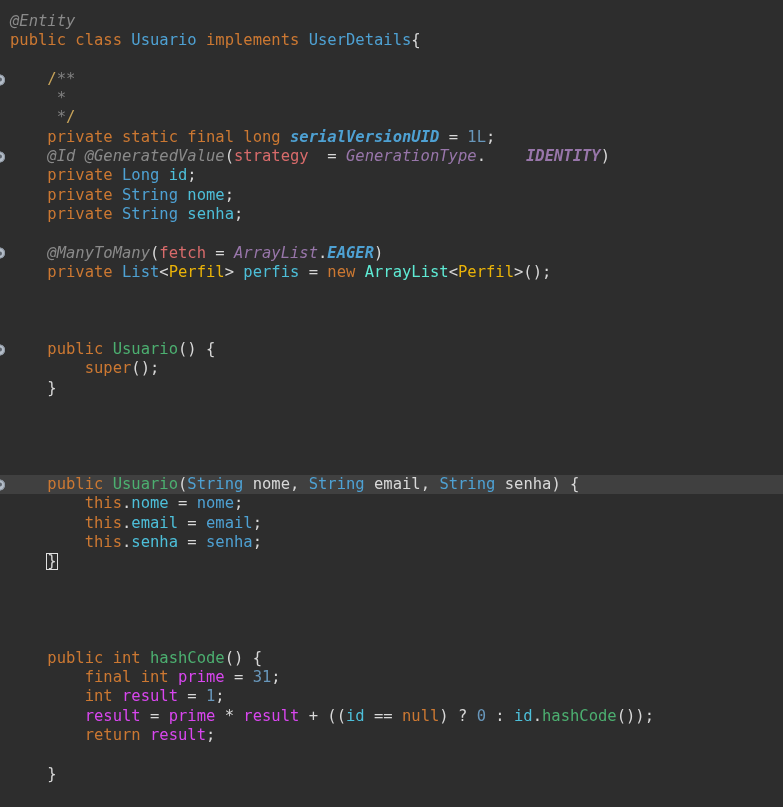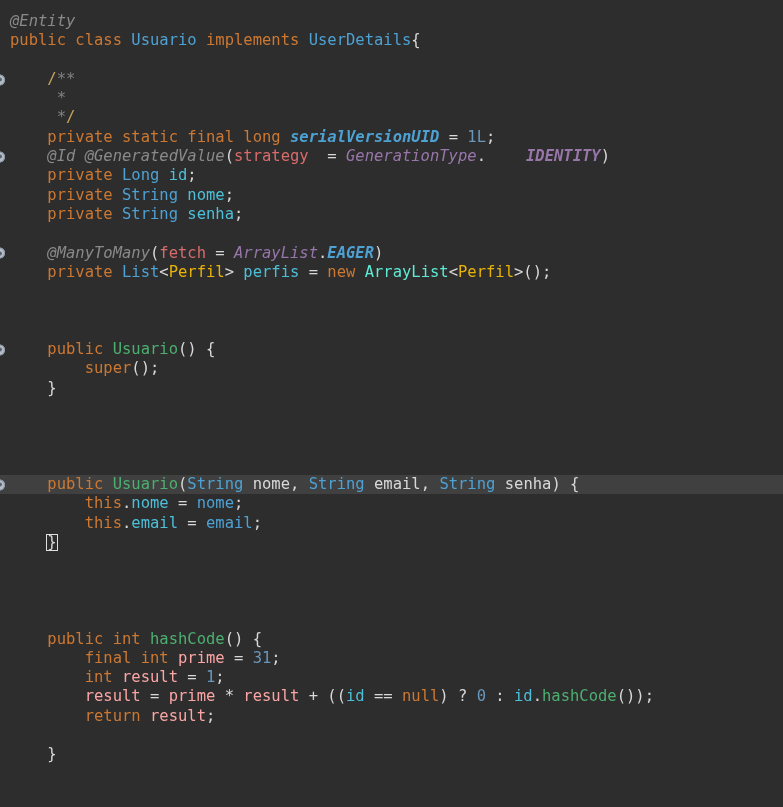--- a/index.html
+++ b/index.html
@@ -74,21 +74,21 @@
   .type      { color: #4ea1d3; }
   .field     { color: #4dbfd9; }
   .anno      { color: #8a8a8a; font-style: italic; }
   .annoattr  { color: #d96b6b; }
   .enumtype  { color: #9876aa; font-style: italic; }
   .enumconst { color: #9876aa; font-weight: bold; font-style: italic; margin-left: 40px; }
   .enumconst2{ color: #4ea1d3; font-weight: bold; font-style: italic; }
   .staticfld { color: #4ea1d3; font-weight: bold; font-style: italic; }
   .num       { color: #6897bb; }
   .method    { color: #4caf70; }
-  .localvar  { color: #fca5a5; }
+  .localvar  { color: #d946ef; }
   .generic   { color: #eab308; }
   .cls2      { color: #5eead4; }
   .plain     { color: #d8d8d8; }
   .cmt       { color: #808080; }
   .cmtslash  { color: #c8a45a; }
   .punct     { color: #d8d8d8; }
 
   
   .brkmatch {
     display: inline-block;
@@ -124,20 +124,21 @@
       <div class="line"><span class="marker"></span><span class="plain">    </span><span class="kw">public</span><span class="plain"> </span><span class="method">Usuario</span><span class="punct">() {</span></div>
       <div class="line"><span class="plain">        </span><span class="kw">super</span><span class="punct">();</span></div>
       <div class="line"><span class="plain">    </span><span class="punct">}</span></div>
       <div class="line"><span class="plain"></span></div>
       <div class="line"><span class="plain"></span></div>
       <div class="line"><span class="plain"></span></div>
       <div class="line"><span class="plain"></span></div>
       <div class="line hl"><span class="marker"></span><span class="plain">    </span><span class="kw">public</span><span class="plain"> </span><span class="method">Usuario</span><span class="punct">(</span><span class="type">String</span><span class="plain"> </span><span class="plain">nome</span><span class="punct">, </span><span class="type">String</span><span class="plain"> </span><span class="plain">email</span><span class="punct">, </span><span class="type">String</span><span class="plain"> </span><span class="plain">senha</span><span class="punct">) {</span></div>
       <div class="line"><span class="plain">        </span><span class="kw">this</span><span class="punct">.</span><span class="field">nome</span><span class="punct"> = </span><span class="type">nome</span><span class="punct">;</span></div>
       <div class="line"><span class="plain">        </span><span class="kw">this</span><span class="punct">.</span><span class="field">email</span><span class="punct"> = </span><span class="type">email</span><span class="punct">;</span></div>
+      <div class="line"><span class="plain">        </span><span class="kw">this</span><span class="punct">.</span><span class="field">senha</span><span class="punct"> = </span><span class="type">senha</span><span class="punct">;</span></div>
       <div class="line"><span class="plain">    </span><span class="brkmatch">}</span></div>
       <div class="line"><span class="plain"></span></div>
       <div class="line"><span class="plain"></span></div>
       <div class="line"><span class="plain"></span></div>
       <div class="line"><span class="plain"></span></div>
       <div class="line"><span class="plain">    </span><span class="kw">public</span><span class="plain"> </span><span class="kw">int</span><span class="plain"> </span><span class="method">hashCode</span><span class="punct">() {</span></div>
       <div class="line"><span class="plain">        </span><span class="kw">final</span><span class="plain"> </span><span class="kw">int</span><span class="plain"> </span><span class="localvar">prime</span><span class="punct"> = </span><span class="num">31</span><span class="punct">;</span></div>
       <div class="line"><span class="plain">        </span><span class="kw">int</span><span class="plain"> </span><span class="localvar">result</span><span class="punct"> = </span><span class="num">1</span><span class="punct">;</span></div>
       <div class="line"><span class="plain">        </span><span class="localvar">result</span><span class="punct"> = </span><span class="localvar">prime</span><span class="punct"> * </span><span class="localvar">result</span><span class="punct"> + ((</span><span class="field">id</span><span class="punct"> == </span><span class="kw">null</span><span class="punct">) ? </span><span class="num">0</span><span class="punct"> : </span><span class="field">id</span><span class="punct">.</span><span class="method">hashCode</span><span class="punct">());</span></div>
       <div class="line"><span class="plain">        </span><span class="kw">return</span><span class="plain"> </span><span class="localvar">result</span><span class="punct">;</span></div>

